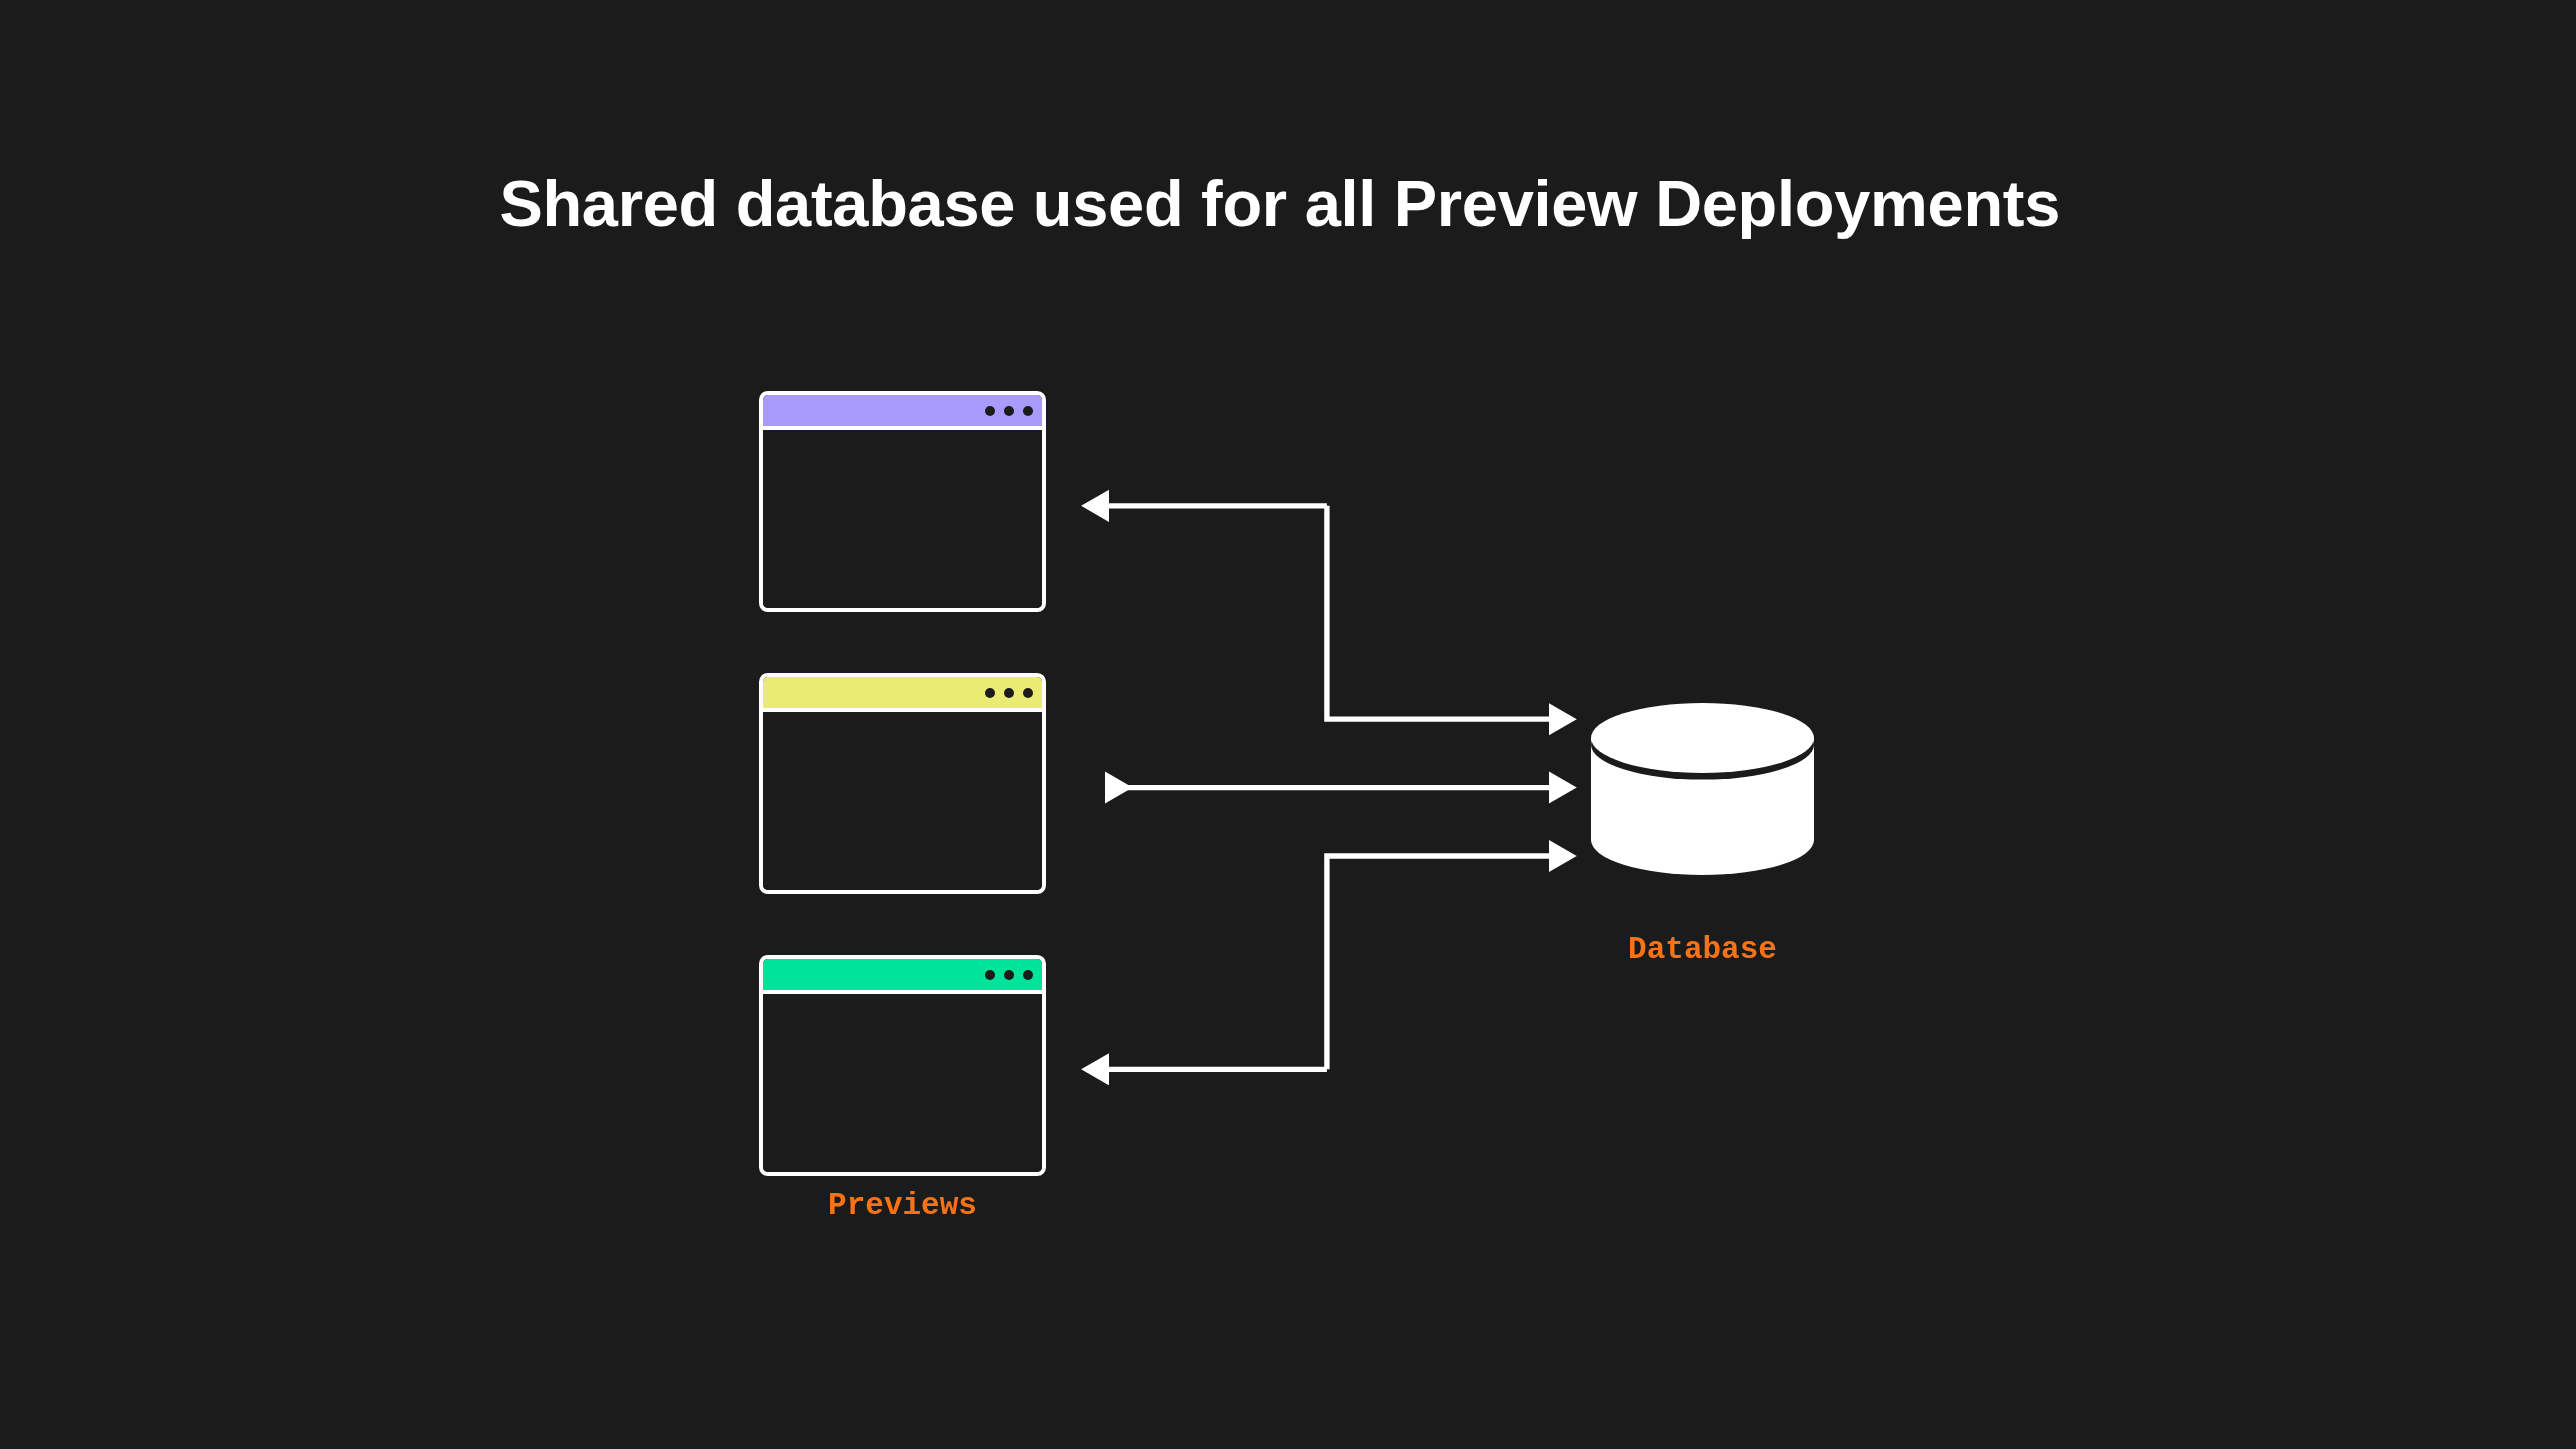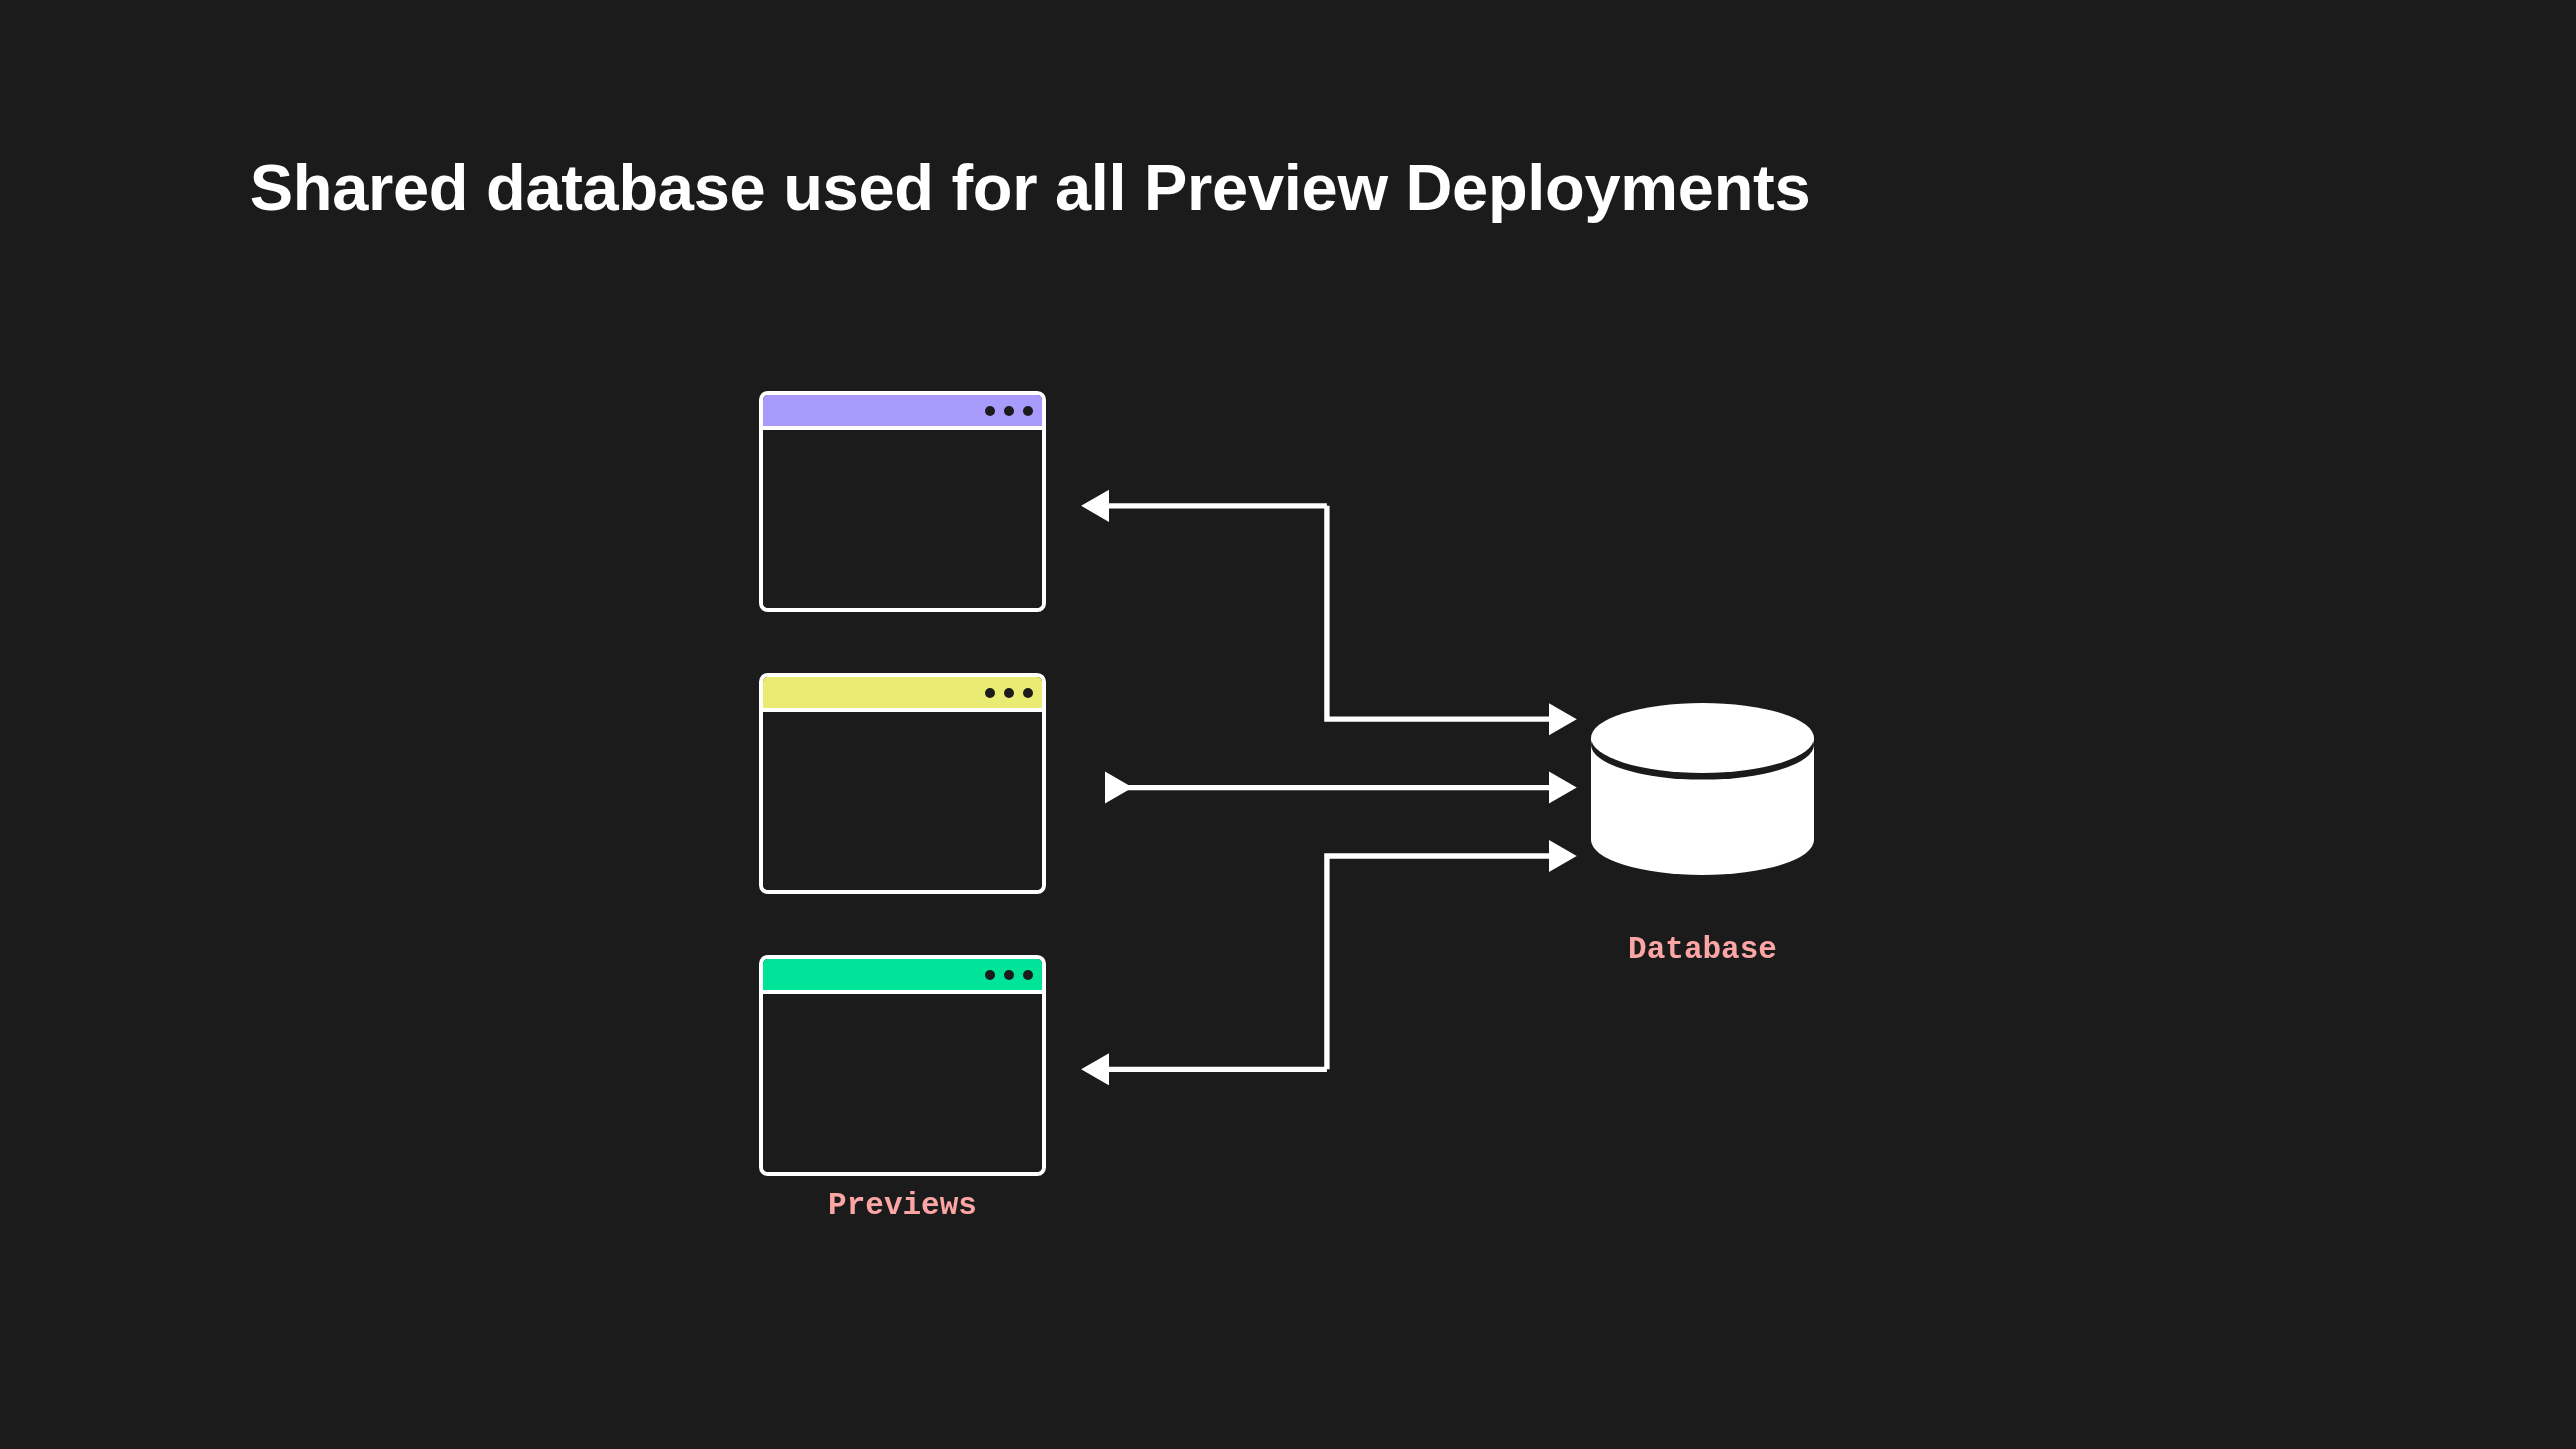--- a/index.html
+++ b/index.html
@@ -11,23 +11,23 @@
   }
   #stage {
     position:relative;
     width:2576px; height:1449px;
     background:#1b1b1b;
   }
 
   
   #page-title {
     position:absolute;
-    left:0; top:155px;
+    left:0; top:171px;
     width:2060px;
-    text-align:center;
+    text-align:right;
     color:#ffffff;
     font-family:"Liberation Sans", sans-serif;
     font-weight:700;
     font-size:65px;
     letter-spacing:-0.3px;
     line-height:1.0;
     white-space:nowrap;
   }
 
   
@@ -83,21 +83,21 @@
   #connectors {
     position:absolute;
     left:0; top:0;
     width:2576px; height:1449px;
     pointer-events:none;
   }
 
   
   .node-label {
     position:absolute;
-    color:#fca5a5;
+    color:#f97316;
     font-family:"Liberation Mono", monospace;
     font-weight:700;
     font-size:31px;
     white-space:nowrap;
     text-align:center;
   }
   #previews-label {
     left:759px; top:1188px;
     width:287px;
   }

